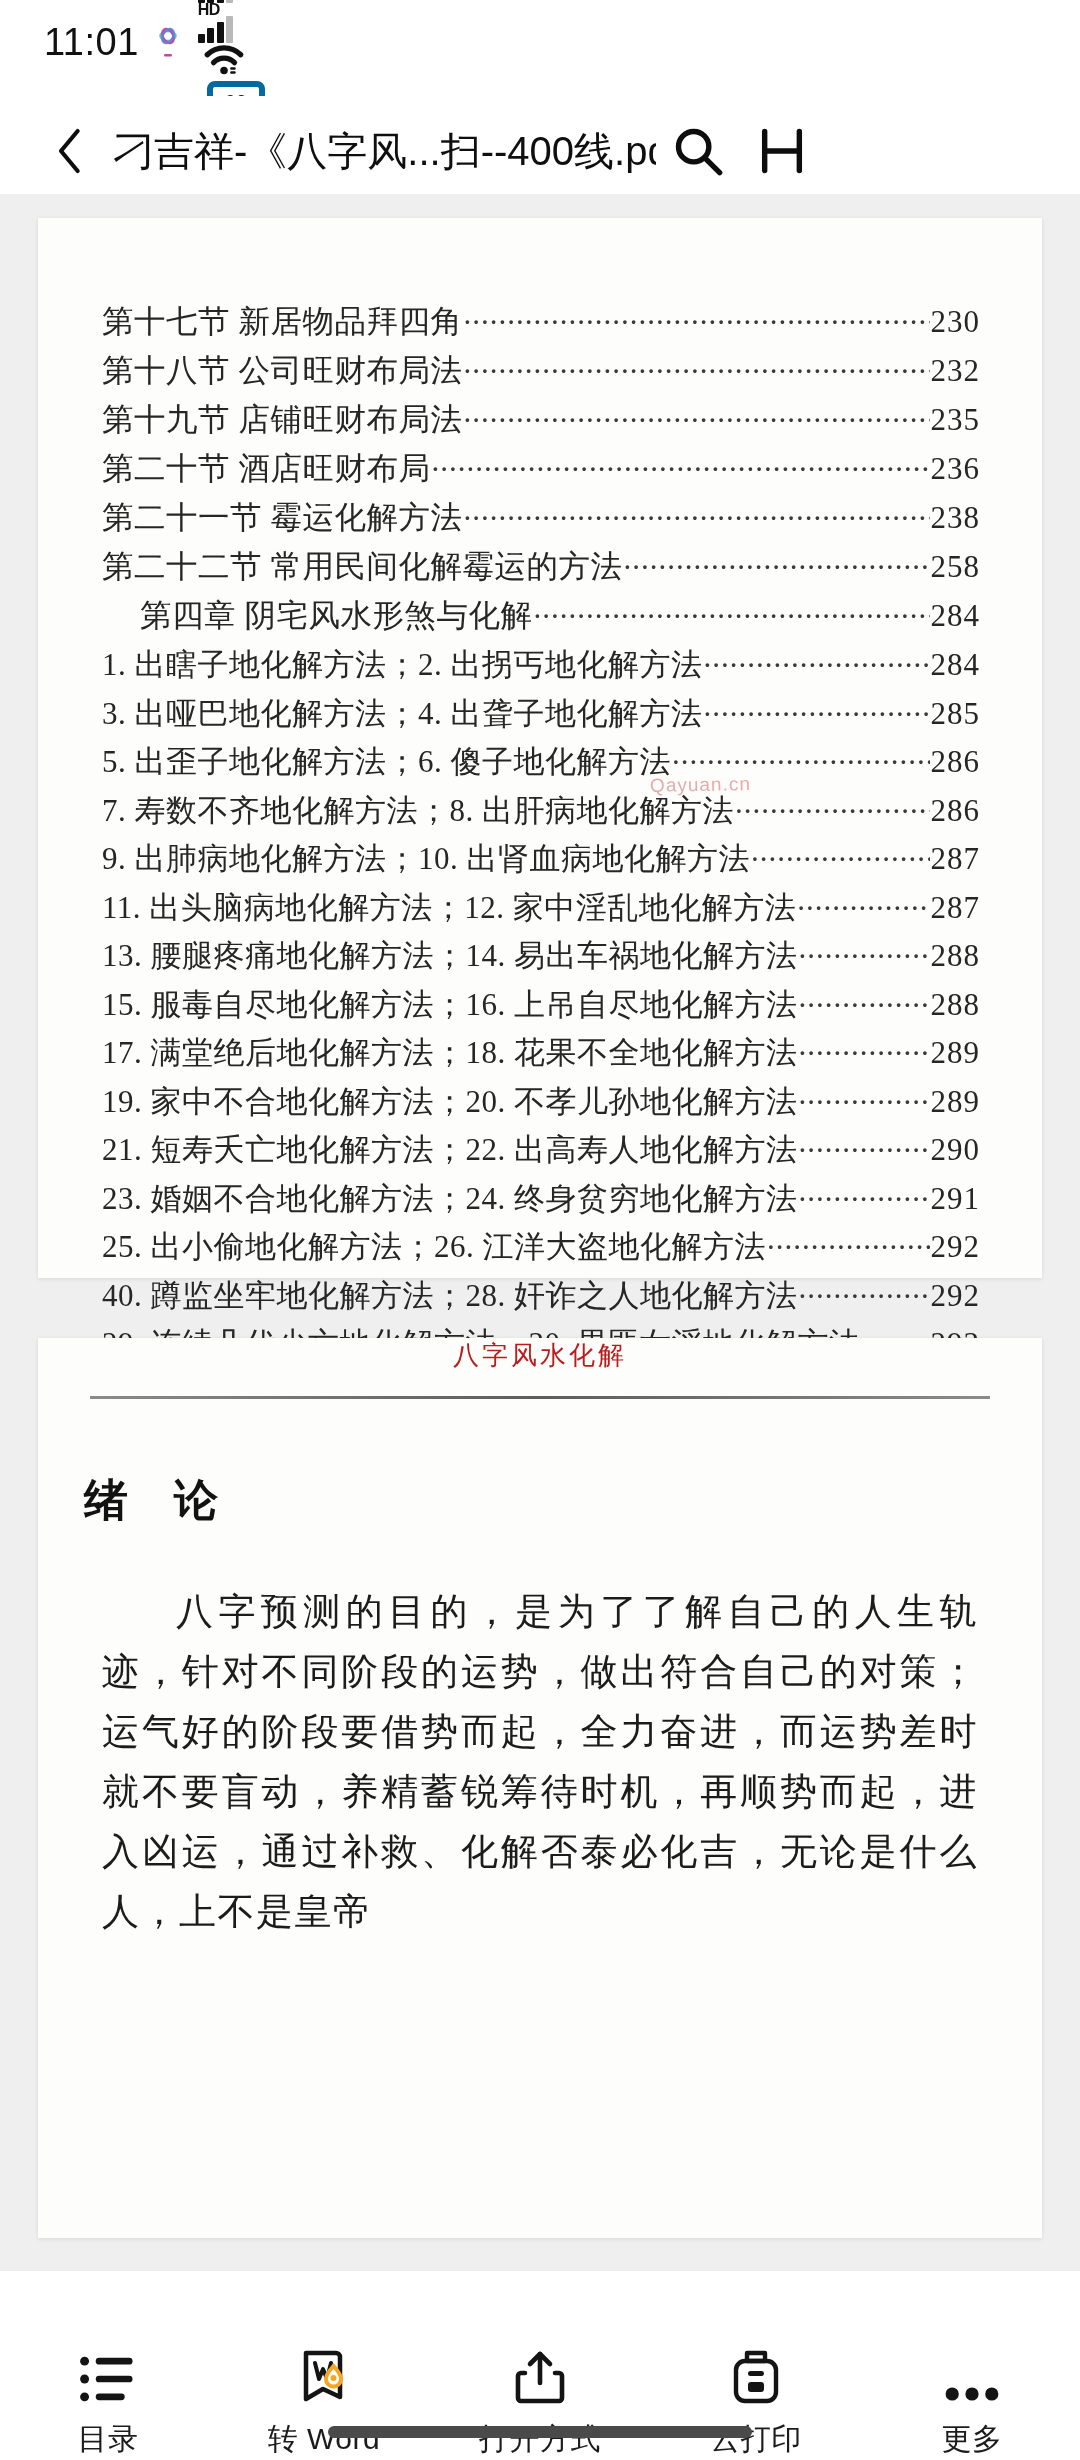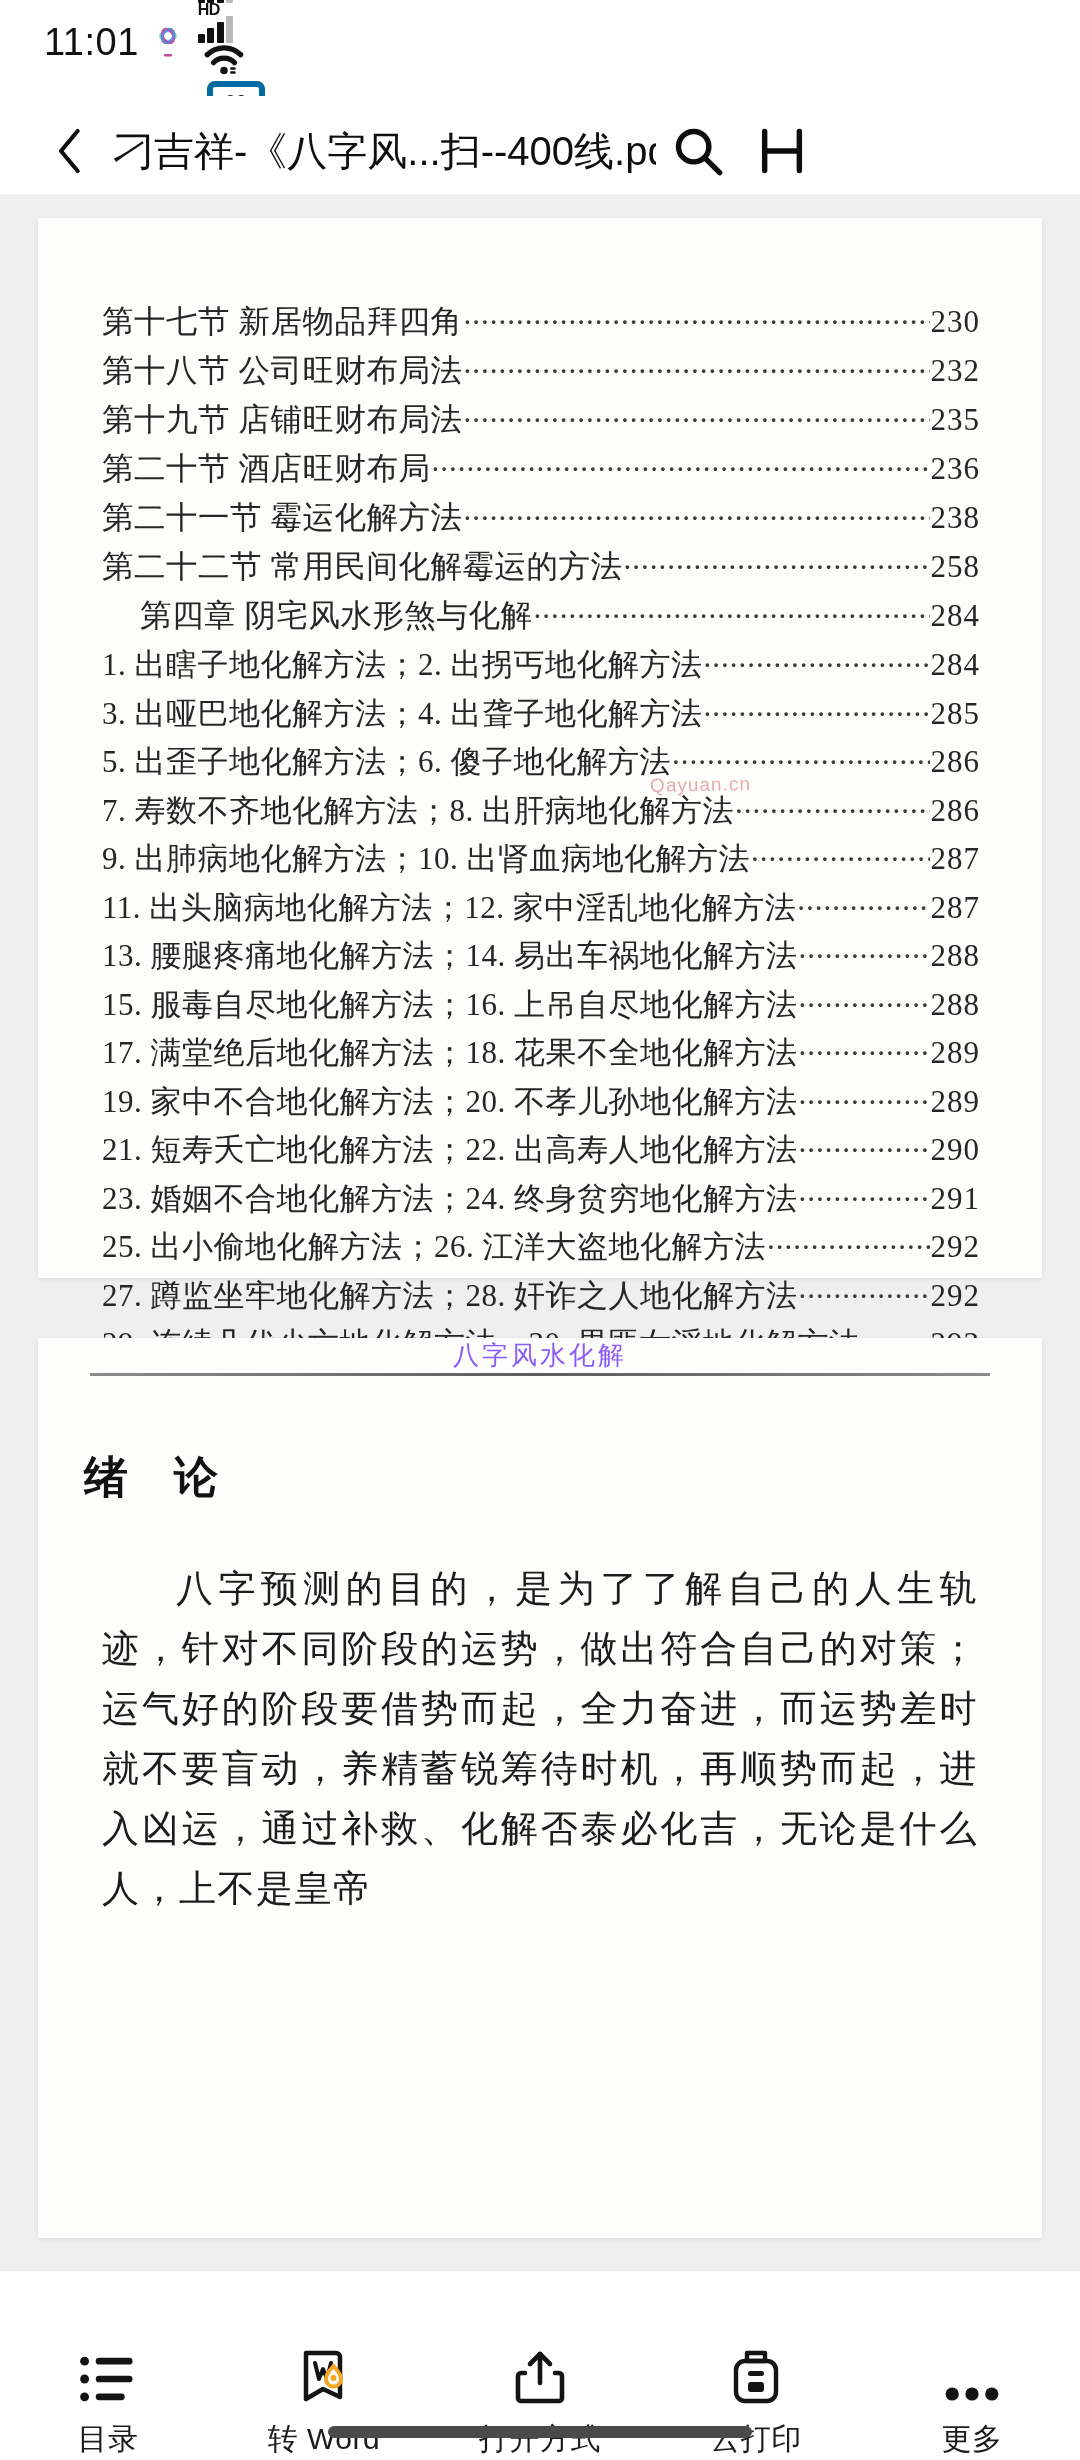--- a/index.html
+++ b/index.html
@@ -91,22 +91,22 @@
   
   .watermark{
     position:absolute; left:612px; top:556px; font-size:19px; color:#d46a6a;
     opacity:.55; letter-spacing:1px; transform:rotate(-1deg);
     font-family:"Liberation Sans", sans-serif; pointer-events:none;
   }
 
   
   .pg2-head{
     margin:60px 56px 0 56px; text-align:center;
-    font-family:"Liberation Serif", serif; font-size:26px; color:#8b5cf6;
-    letter-spacing:3px; padding-bottom:0;
+    font-family:"Liberation Serif", serif; font-size:26px; color:#b91c1c;
+    letter-spacing:3px; padding-bottom:23px;
   }
   .pg2-rule{ margin:0 52px; height:3px; background:linear-gradient(to right,#8b8b8b,#5d5d5d,#8b8b8b); }
   .pg2-title{
     margin-top:72px; font-family:"Liberation Serif", serif;
     font-size:44px; font-weight:700; color:#121212; letter-spacing:46px; text-indent:46px;
   }
   .pg2-body{
     margin:52px 64px 0 64px; font-family:"Liberation Serif", serif;
     font-size:37px; line-height:1.62; color:#1c1c1c; text-align:justify;
     letter-spacing:1.5px;
@@ -298,21 +298,21 @@
             <span class="label">23. 婚姻不合地化解方法；24. 终身贫穷地化解方法</span>
             <span class="leader"></span>
             <span class="pageno">291</span>
           </div>
           <div class="toc-row">
             <span class="label">25. 出小偷地化解方法；26. 江洋大盗地化解方法</span>
             <span class="leader"></span>
             <span class="pageno">292</span>
           </div>
           <div class="toc-row">
-            <span class="label">27. 蹲监坐牢地化解方法；28. 奸诈之人地化解方法</span>
+            <span class="label">40. 蹲监坐牢地化解方法；28. 奸诈之人地化解方法</span>
             <span class="leader"></span>
             <span class="pageno">292</span>
           </div>
           <div class="toc-row">
             <span class="label">29. 连续几代少亡地化解方法；30. 男匪女淫地化解方法</span>
             <span class="leader"></span>
             <span class="pageno">293</span>
           </div>
           <div class="toc-row">
             <span class="label">31. 出寡妇另嫁地化解方法；32. 夫妻相杀地化解方法</span>

